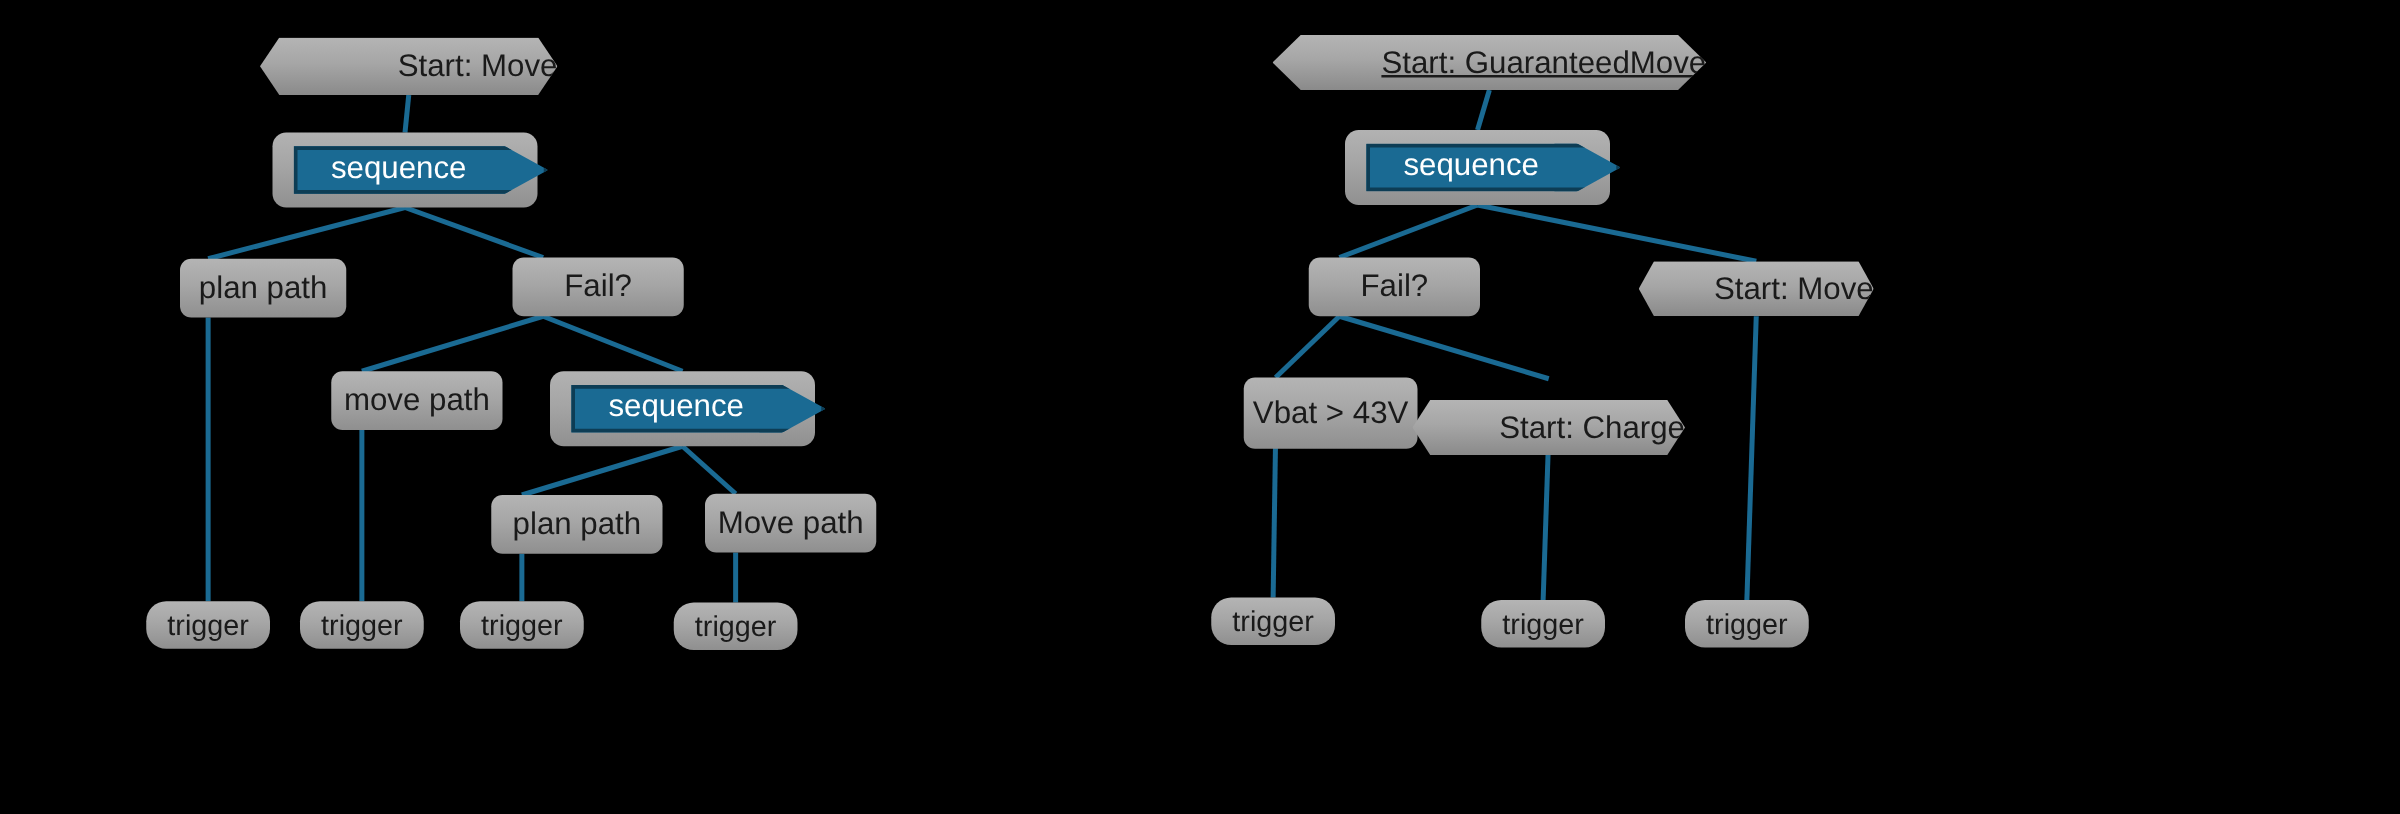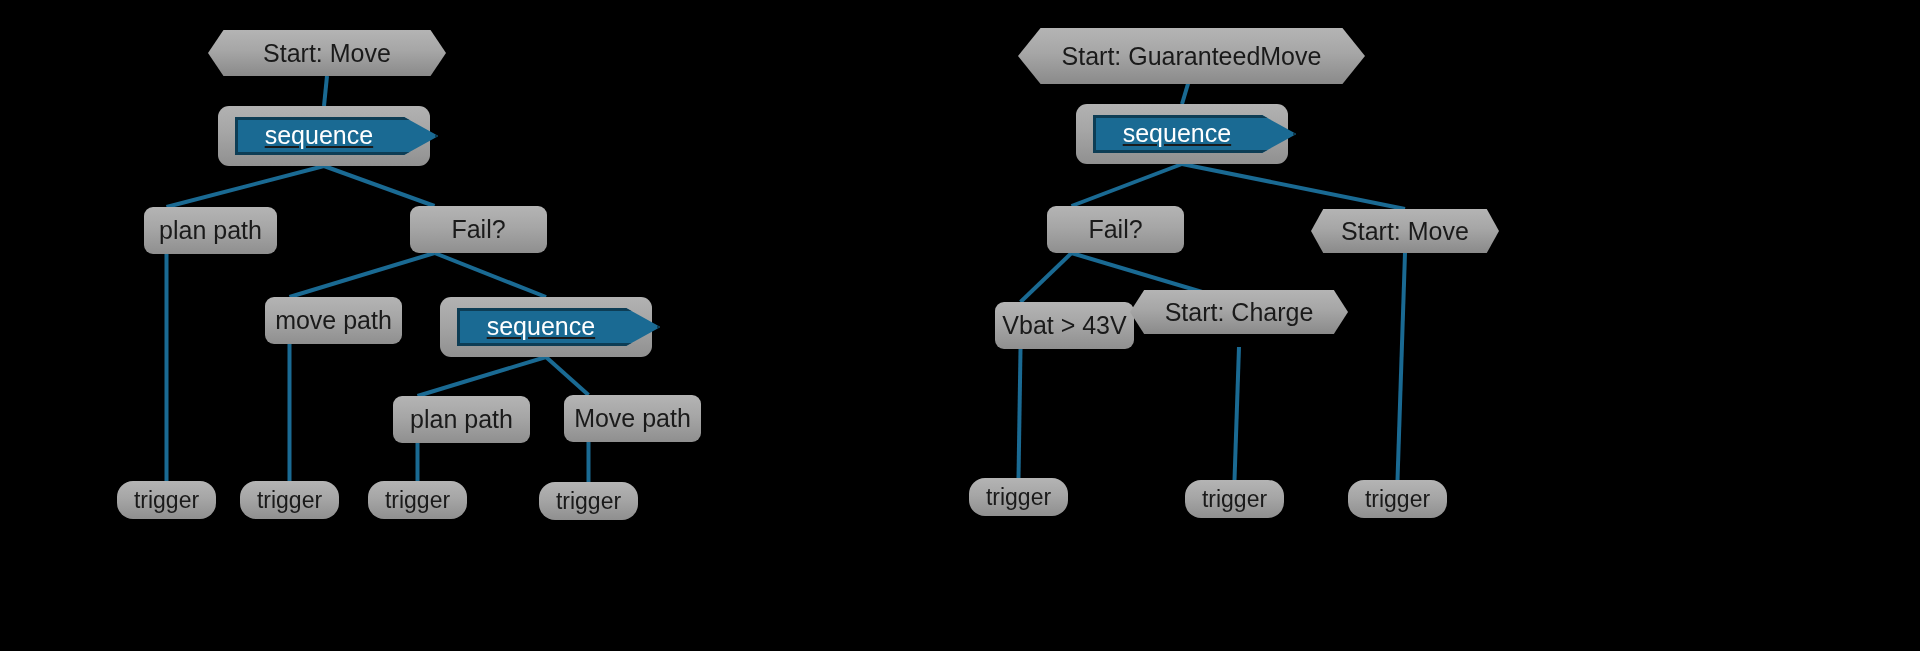--- a/index.html
+++ b/index.html
@@ -52,42 +52,41 @@
     border-radius: 16px;
     background: linear-gradient(180deg, #b4b4b4 0%, #a6a6a6 45%, #8f8f8f 100%);
     font-size: 23px;
   }
 
   
   .node-hex {
     background: linear-gradient(180deg, #b4b4b4 0%, #a6a6a6 45%, #8a8a8a 100%);
     font-size: 25px;
     clip-path: polygon(0% 50%, 6.5% 0%, 93.5% 0%, 100% 50%, 93.5% 100%, 6.5% 100%);
+    justify-content: flex-end;
   }
 
   
   .node-seq {
     border-radius: 11px;
     background: linear-gradient(180deg, #b2b2b2 0%, #a5a5a5 45%, #909090 100%);
     overflow: visible;
   }
   .seq-arrow {
     position: absolute;
     left: 8%;
     top: 18%;
     width: 96%;
     height: 64%;
     background: #1a6a93;
     border: 3px solid #0d3d55;
     box-sizing: border-box;
     clip-path: polygon(0% 0%, 74% 0%, 74% -26%, 100% 50%, 74% 126%, 74% 100%, 0% 100%);
     display: flex;
-    align-items: center;
     justify-content: center;
-    text-decoration: underline;
   }
   .seq-label {
     color: #ffffff;
     font-size: 25px;
     position: relative;
     left: -9%;
     font-family: "Liberation Sans", sans-serif;
   }
 </style>
 </head>
@@ -149,38 +148,38 @@
       </div>
       <div class="node node-trigger" id="node-l-trig2" style="left: 240px; top: 481px; width: 99px; height: 38px;">
         <span>trigger</span>
       </div>
       <div class="node node-trigger" id="node-l-trig3" style="left: 368px; top: 481px; width: 99px; height: 38px;">
         <span>trigger</span>
       </div>
       <div class="node node-trigger" id="node-l-trig4" style="left: 539px; top: 482px; width: 99px; height: 38px;">
         <span>trigger</span>
       </div>
-      <div class="node node-hex" id="node-r-start" style="left: 1018px; top: 28px; width: 347px; height: 56px;">
+      <div class="node node-hex" id="node-r-start" style="left: 1018px; top: 28px; width: 347px; height: 44px; text-decoration: underline;">
         <span>Start: GuaranteedMove</span>
       </div>
       <div class="node node-seq" id="node-r-seq1" style="left: 1076px; top: 104px; width: 212px; height: 60px;">
         <div class="seq-arrow">
           <span class="seq-label">sequence</span>
         </div>
       </div>
       <div class="node node-box" id="node-r-fail" style="left: 1003px; top: 206px; width: 137px; height: 47px;">
         <span>Fail?</span>
       </div>
       <div class="node node-hex" id="node-r-startmove" style="left: 1311px; top: 209px; width: 188px; height: 44px;">
         <span>Start: Move</span>
       </div>
-      <div class="node node-box" id="node-r-vbat" style="left: 951px; top: 302px; width: 139px; height: 47px;">
+      <div class="node node-box" id="node-r-vbat" style="left: 951px; top: 302px; width: 139px; height: 57px;">
         <span>Vbat &gt; 43V</span>
       </div>
-      <div class="node node-hex" id="node-r-charge" style="left: 1130px; top: 290px; width: 218px; height: 44px;">
+      <div class="node node-hex" id="node-r-charge" style="left: 1130px; top: 320px; width: 218px; height: 44px;">
         <span>Start: Charge</span>
       </div>
       <div class="node node-trigger" id="node-r-trig1" style="left: 969px; top: 478px; width: 99px; height: 38px;">
         <span>trigger</span>
       </div>
       <div class="node node-trigger" id="node-r-trig2" style="left: 1185px; top: 480px; width: 99px; height: 38px;">
         <span>trigger</span>
       </div>
       <div class="node node-trigger" id="node-r-trig3" style="left: 1348px; top: 480px; width: 99px; height: 38px;">
         <span>trigger</span>

